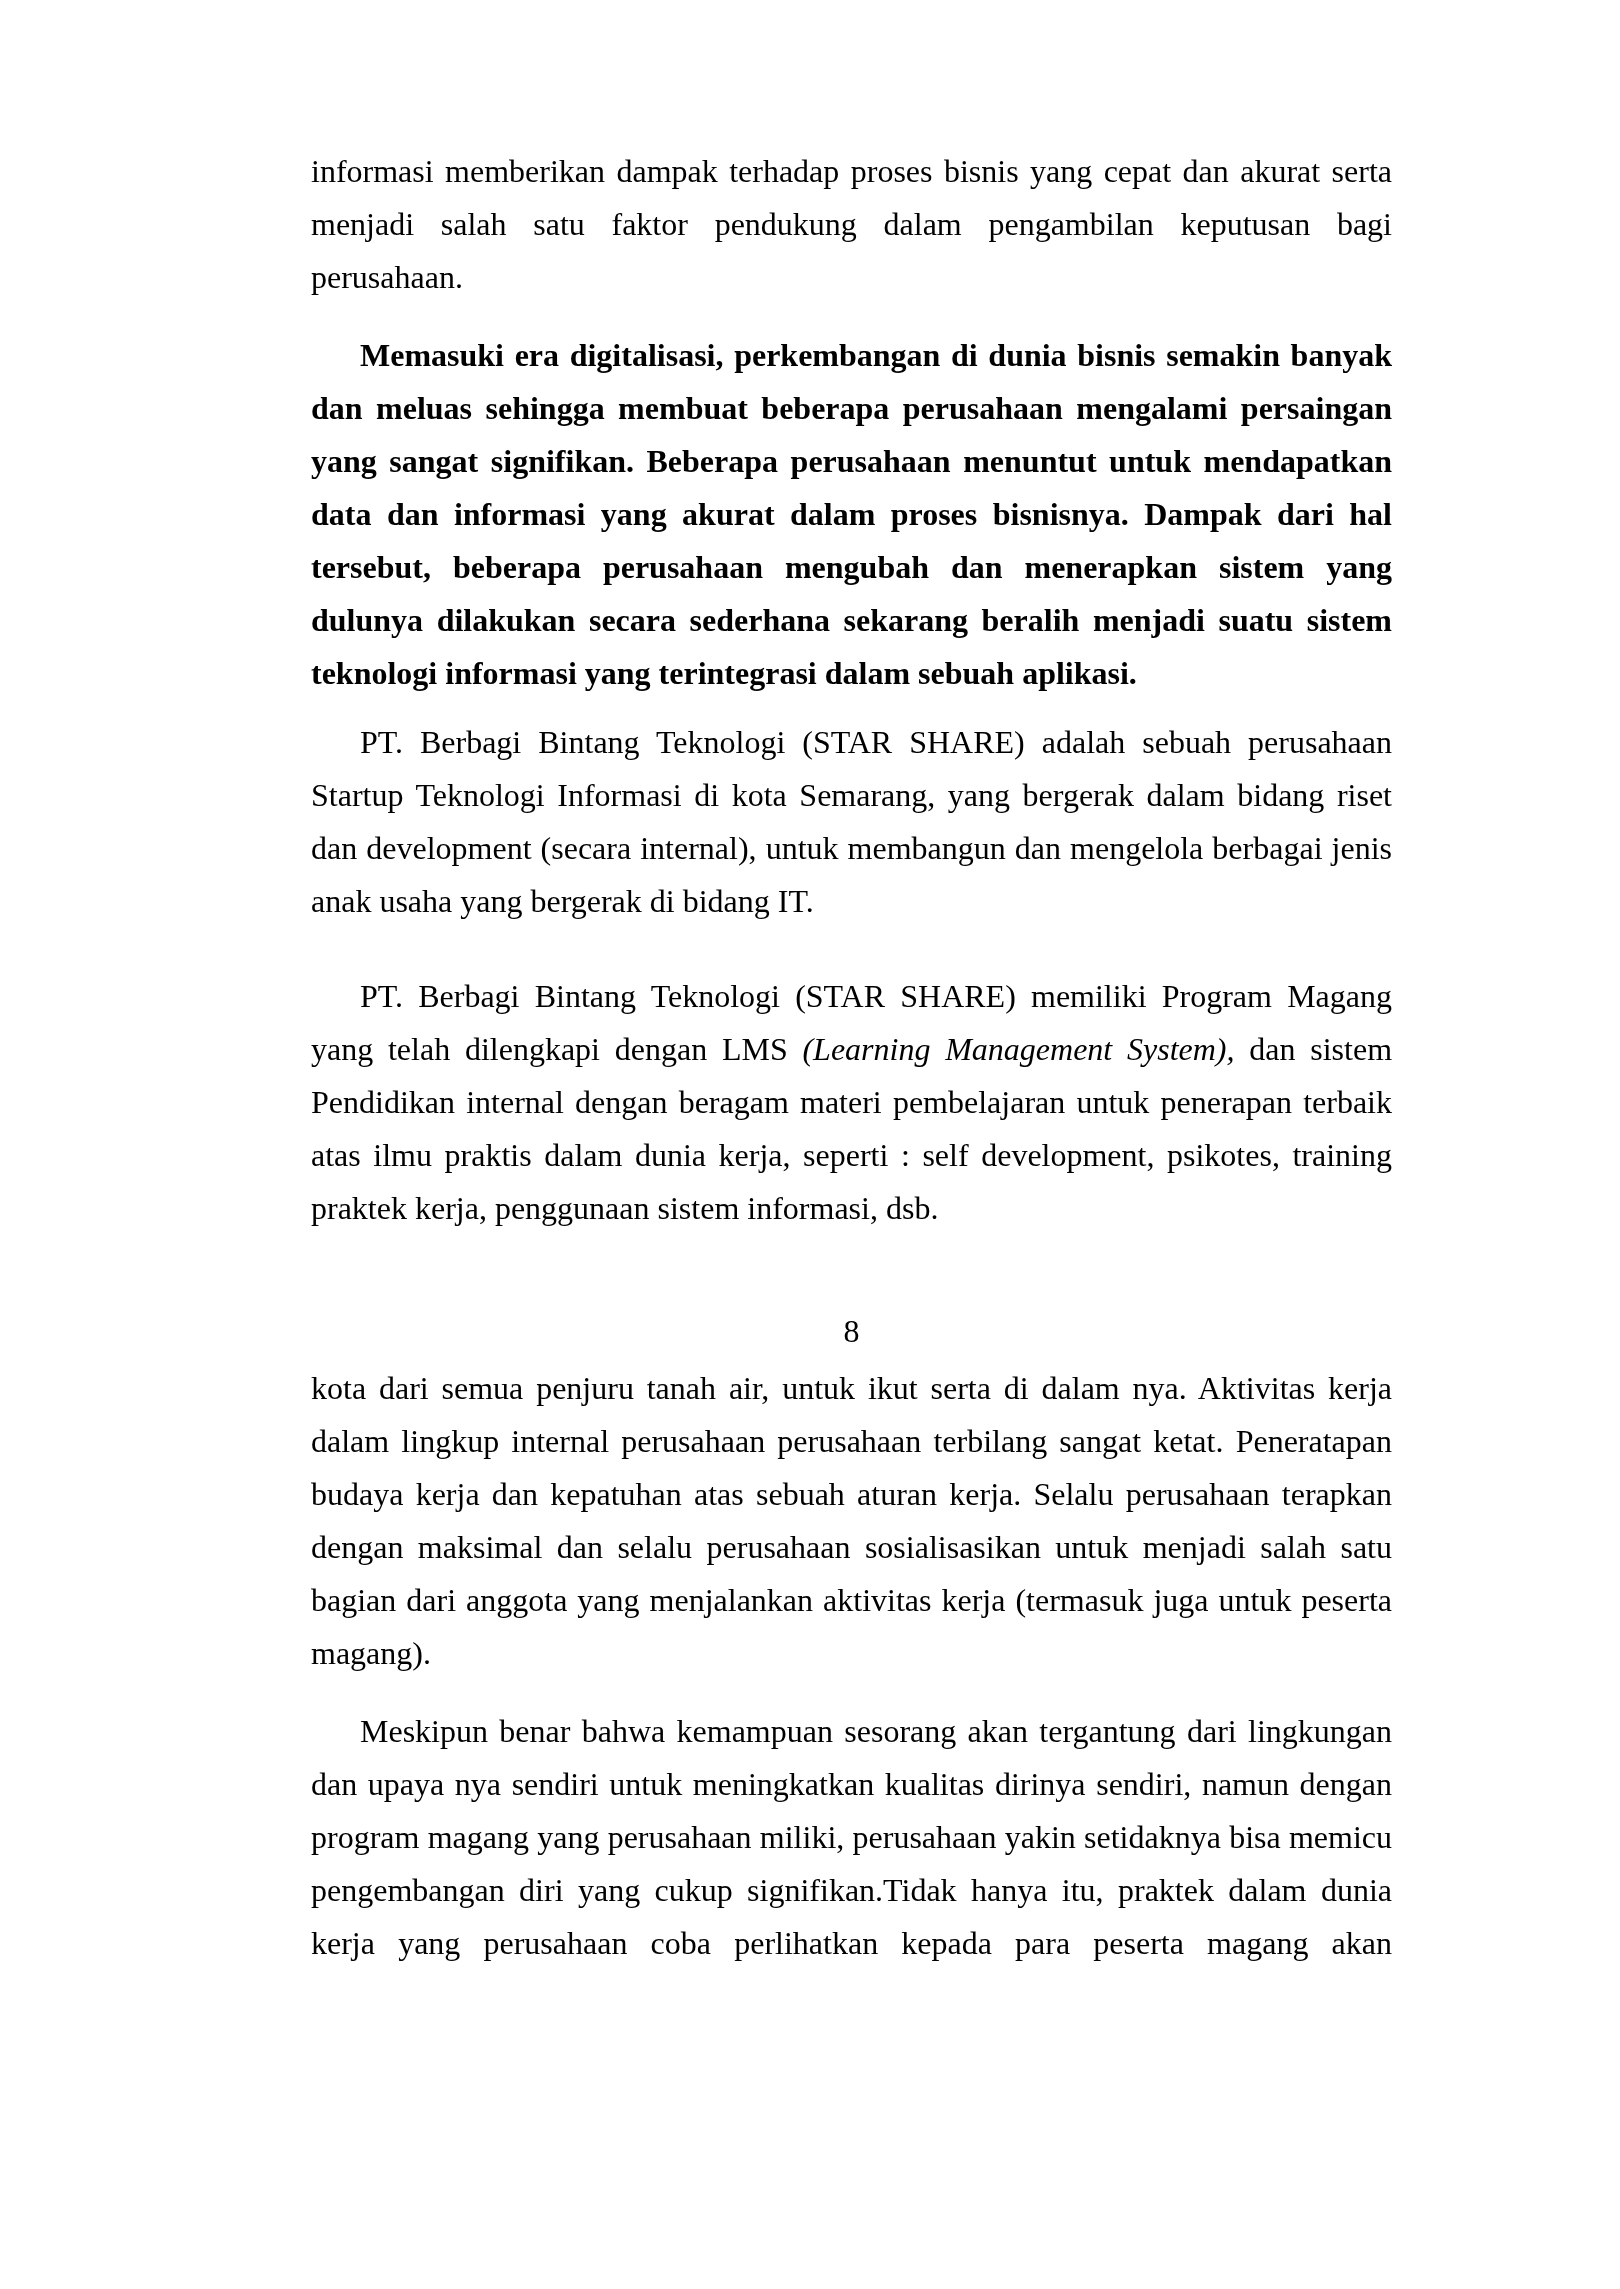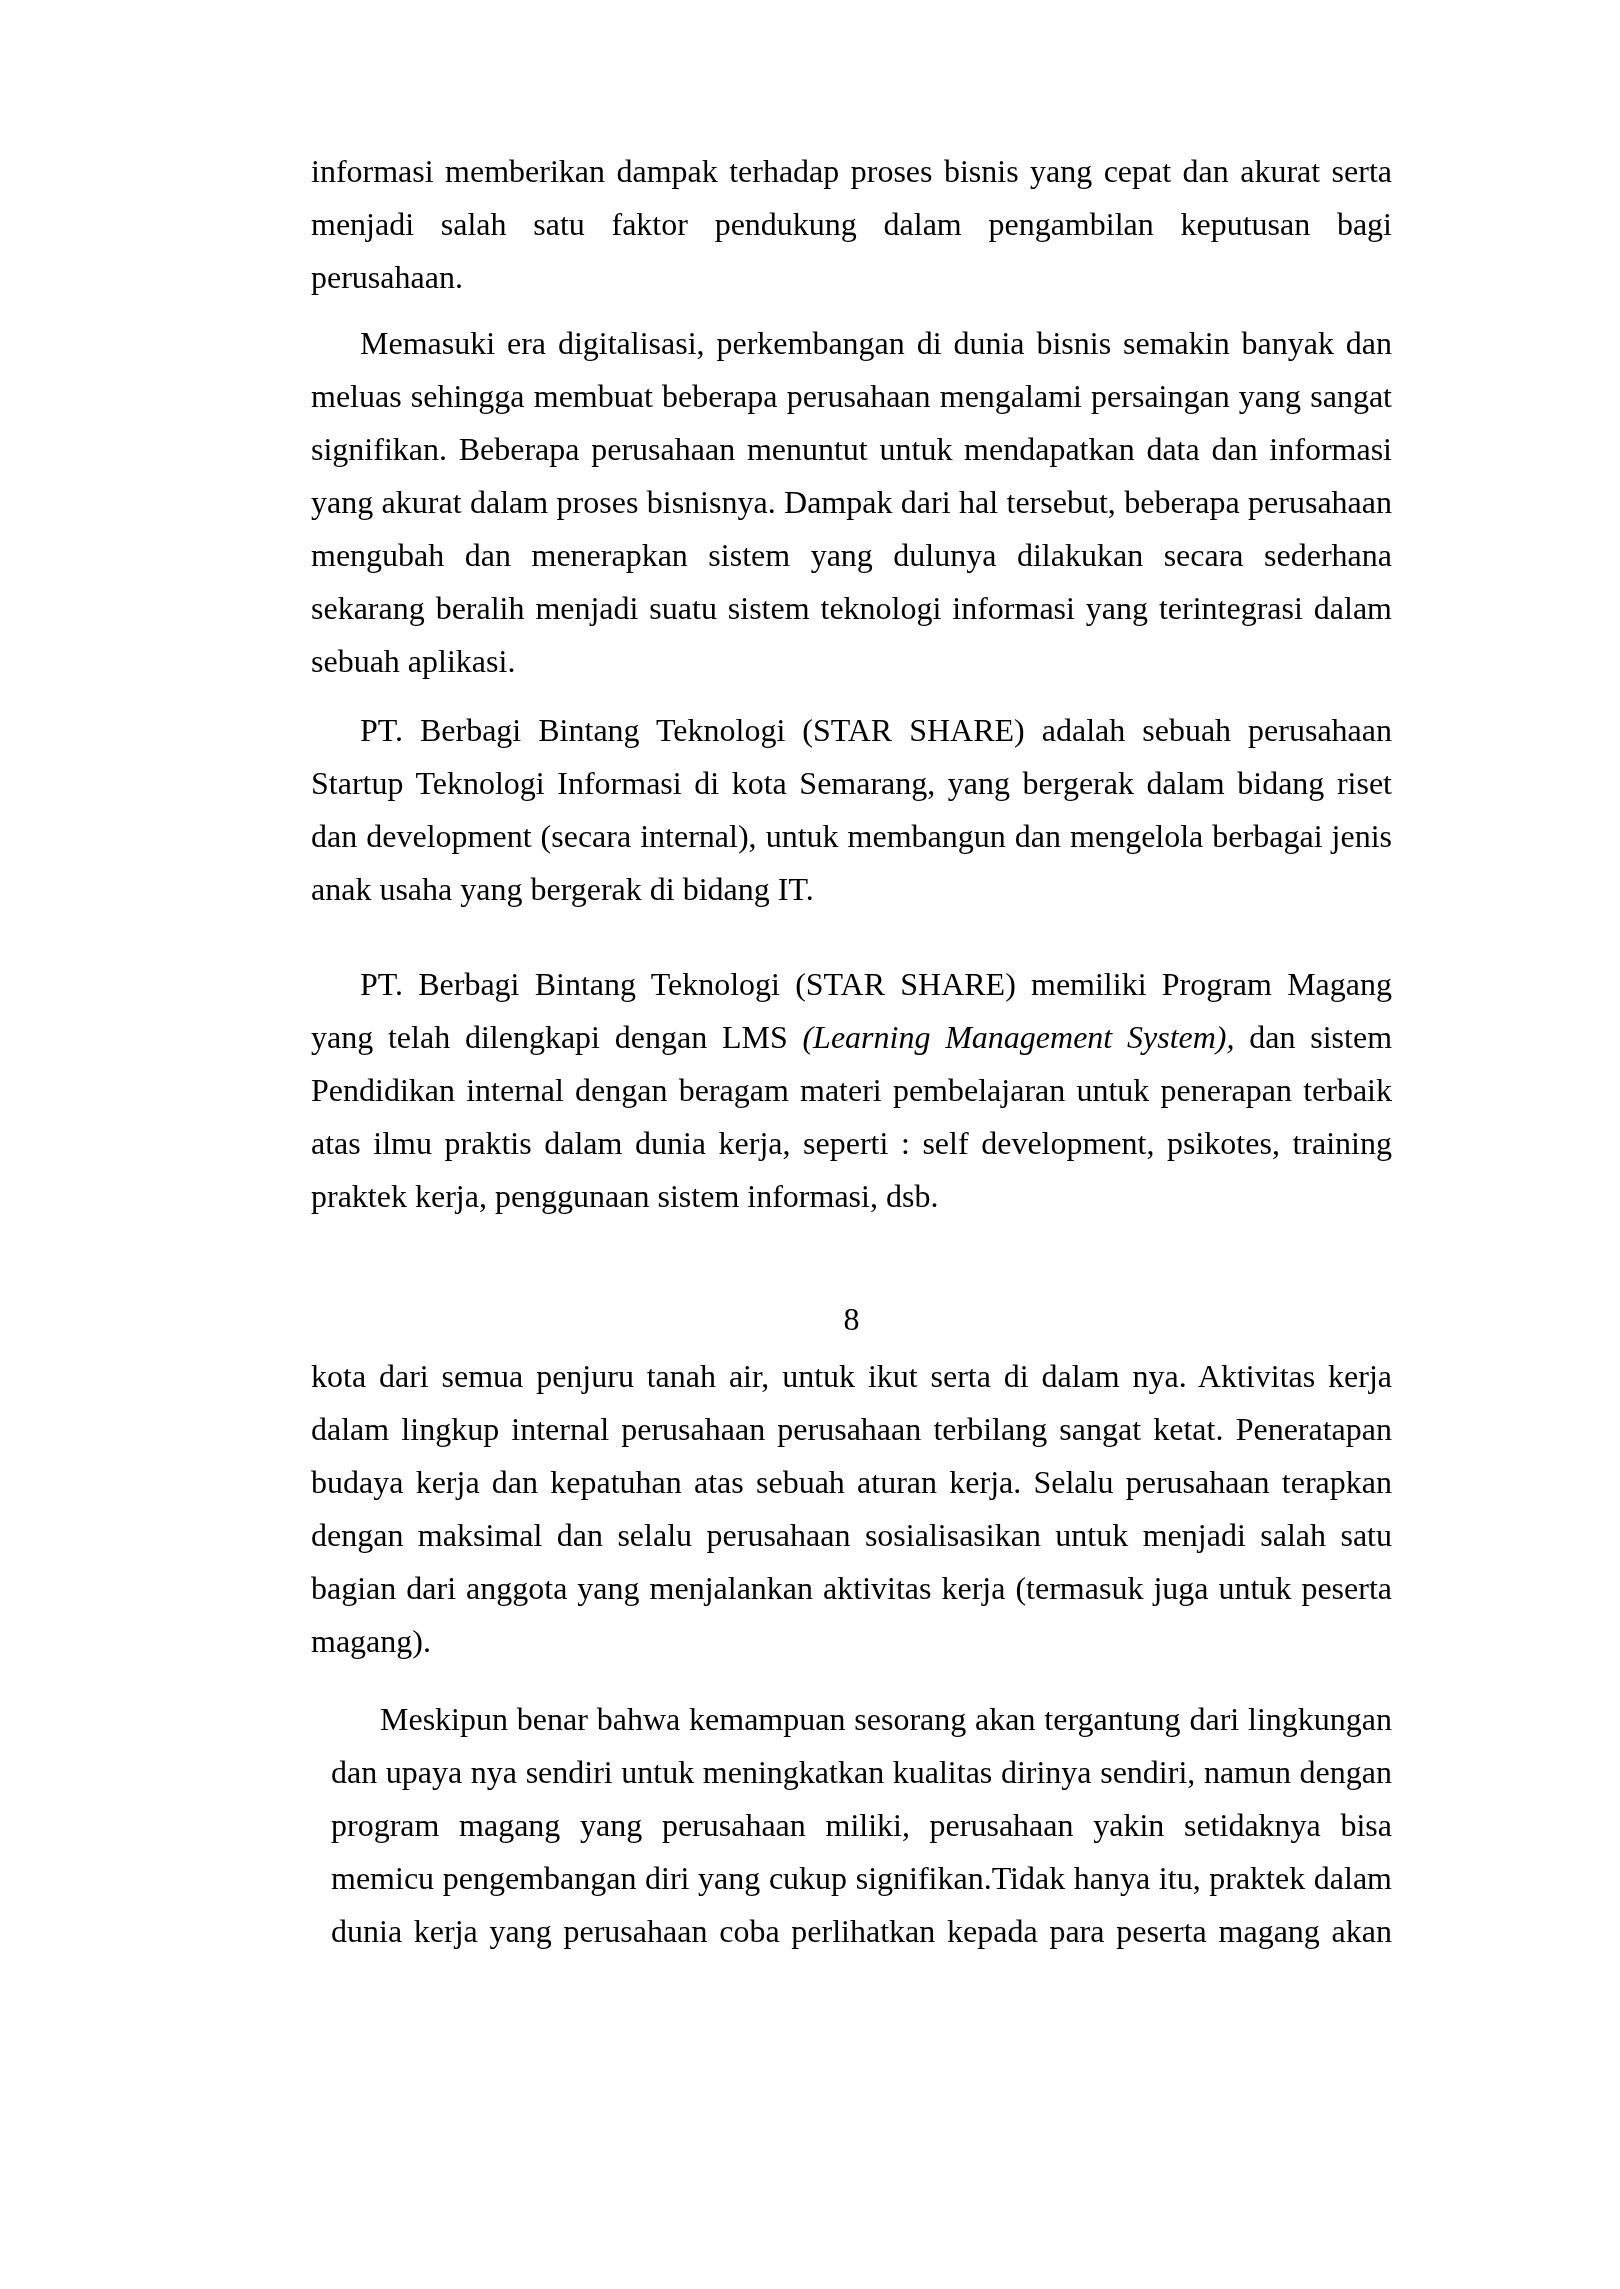--- a/index.html
+++ b/index.html
@@ -23,40 +23,39 @@
     width: 1081px;
   }
   .para {
     margin: 0;
     font-size: 32px;
     line-height: 53px;
     text-align: justify;
     color: #000000;
   }
   .indent { text-indent: 49px; }
-  .p2 { margin-top: 13px; }
+  .p2 { margin-top: 25px; font-weight: bold; }
   .p3 { margin-top: 16px; }
   .p4 { margin-top: 42px; }
   .p5 {
     margin-top: 18.6px;
     text-align: left;
     white-space: pre-line;
   }
   .page-number {
     margin-top: 78px;
     font-size: 32px;
     line-height: 37px;
     text-align: center;
     color: #000000;
   }
   .p6 { margin-top: 12px; font-family: Liberation Serif, serif; }
   .p7 {
     margin-top: 24.5px;
     text-align-last: justify;
-    margin-left: 20px;
   }
   .italic { font-style: italic; }
 </style>
 </head>
 <body>
 
 <div class="sheet">
   <div class="column">
 
     <p class="para">informasi memberikan dampak terhadap proses bisnis yang cepat dan akurat serta menjadi salah satu faktor pendukung dalam pengambilan keputusan bagi perusahaan.</p>

